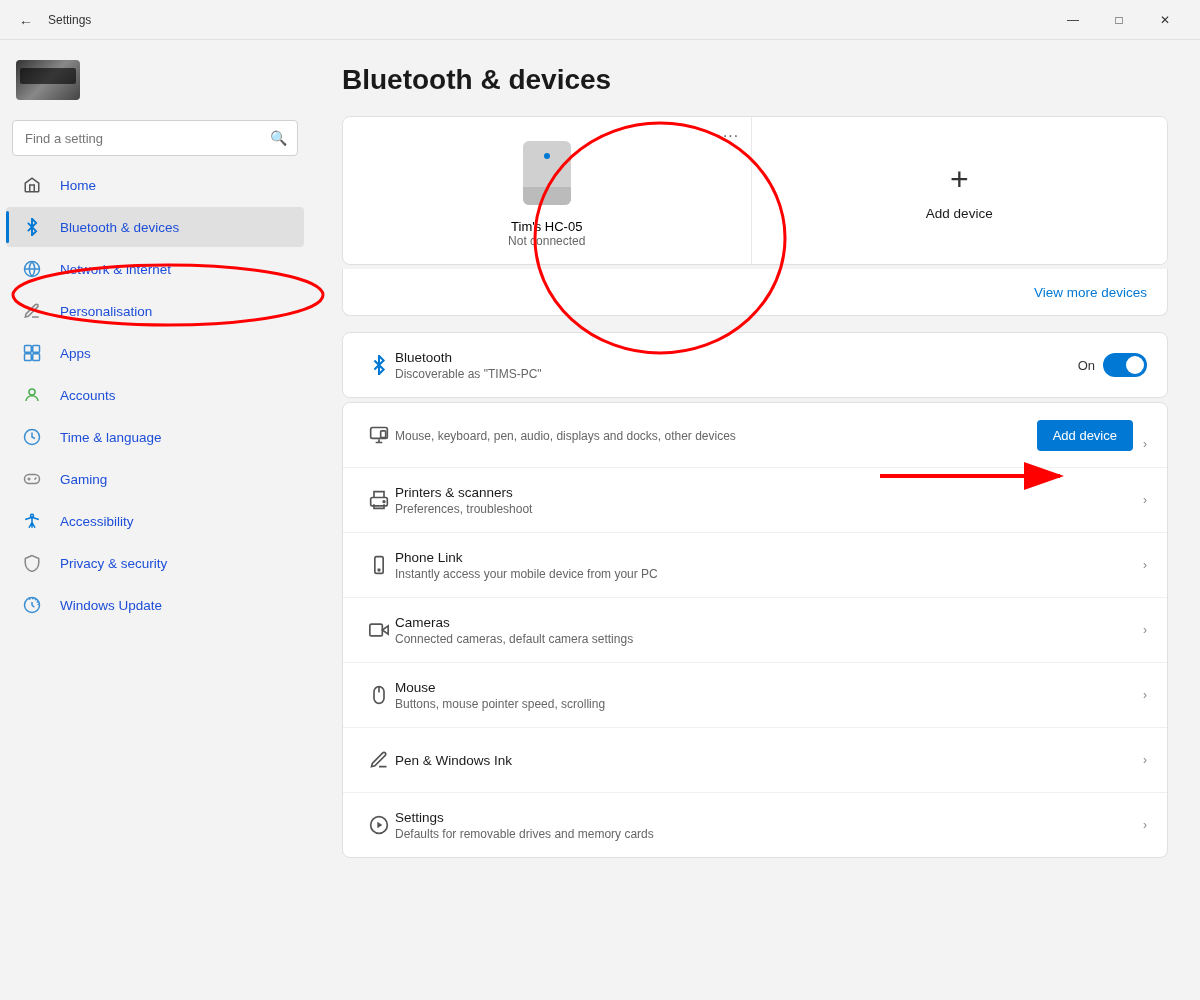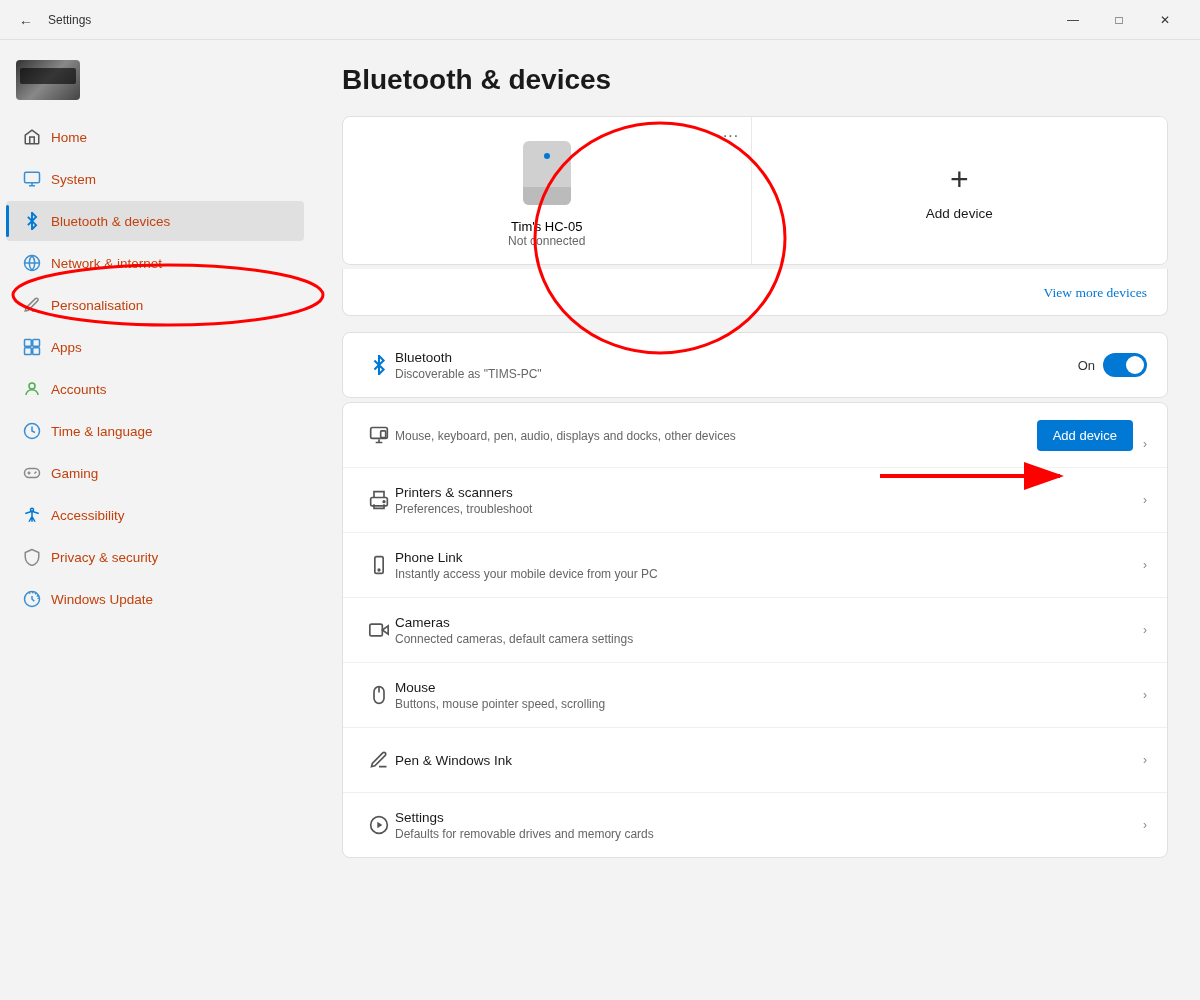--- a/index.html
+++ b/index.html
@@ -123,23 +123,23 @@
       font-size: 14px;
     }
 
     .nav-item {
       display: flex;
       align-items: center;
       padding: 10px 16px;
       cursor: pointer;
       border-radius: 4px;
       margin: 1px 6px;
-      gap: 9px;
+      gap: 18px;
       font-size: 13.5px;
-      color: #c2410c;
+      color: #1d4ed8;
       position: relative;
     }
     .nav-item.active {
       background: #e0e0e0;
     }
     .nav-item.active::before {
       content: '';
       position: absolute;
       left: 0;
       top: 4px;
@@ -269,21 +269,20 @@
     
     .view-more-row {
       background: white;
       border-radius: 8px;
       margin-bottom: 16px;
       padding: 14px 20px;
       text-align: right;
       border: 1px solid #e0e0e0;
       border-top: none;
       border-radius: 0 0 8px 8px;
-      font-family: Liberation Serif, serif;
     }
     .view-more-link {
       color: #0078d4;
       font-size: 13.5px;
       cursor: pointer;
       text-decoration: none;
     }
 
     
     .settings-section {
@@ -401,40 +400,35 @@
   </div>
 </div>
 
 <div class="main-layout">
 
   <div class="sidebar">
     <div class="sidebar-avatar">
       <div class="avatar-img"></div>
     </div>
 
+    <div class="search-box">
+      <input class="search-input" type="text" placeholder="Find a setting" style="">
+      <span class="search-icon-wrap">🔍</span>
+    </div>
 
     <div class="nav-item">
       <span class="nav-icon">
         <svg width="18" height="18" viewBox="0 0 24 24" fill="none" stroke="#555" stroke-width="2">
             <path d="M3 9.5L12 3l9 6.5V20a1 1 0 01-1 1H4a1 1 0 01-1-1V9.5z"></path>
             <path d="M9 21V12h6v9"></path>
           </svg>
       </span>
       <span>Home</span>
     </div>
 
-    <div class="nav-item">
-      <span class="nav-icon">
-        <svg width="18" height="18" viewBox="0 0 24 24" fill="none" stroke="#3a8fd4" stroke-width="2">
-            <rect x="2" y="3" width="20" height="14" rx="2"></rect>
-            <path d="M8 21h8M12 17v4"></path>
-          </svg>
-      </span>
-      <span>System</span>
-    </div>
 
     <div class="nav-item active">
       <span class="nav-icon">
         <svg width="18" height="18" viewBox="0 0 24 24" fill="none" stroke="#0078d4" stroke-width="2.5">
             <path d="M6.5 6.5l11 11L12 23V1l5.5 5.5-11 11"></path>
           </svg>
       </span>
       <span>Bluetooth &amp; devices</span>
     </div>
 

